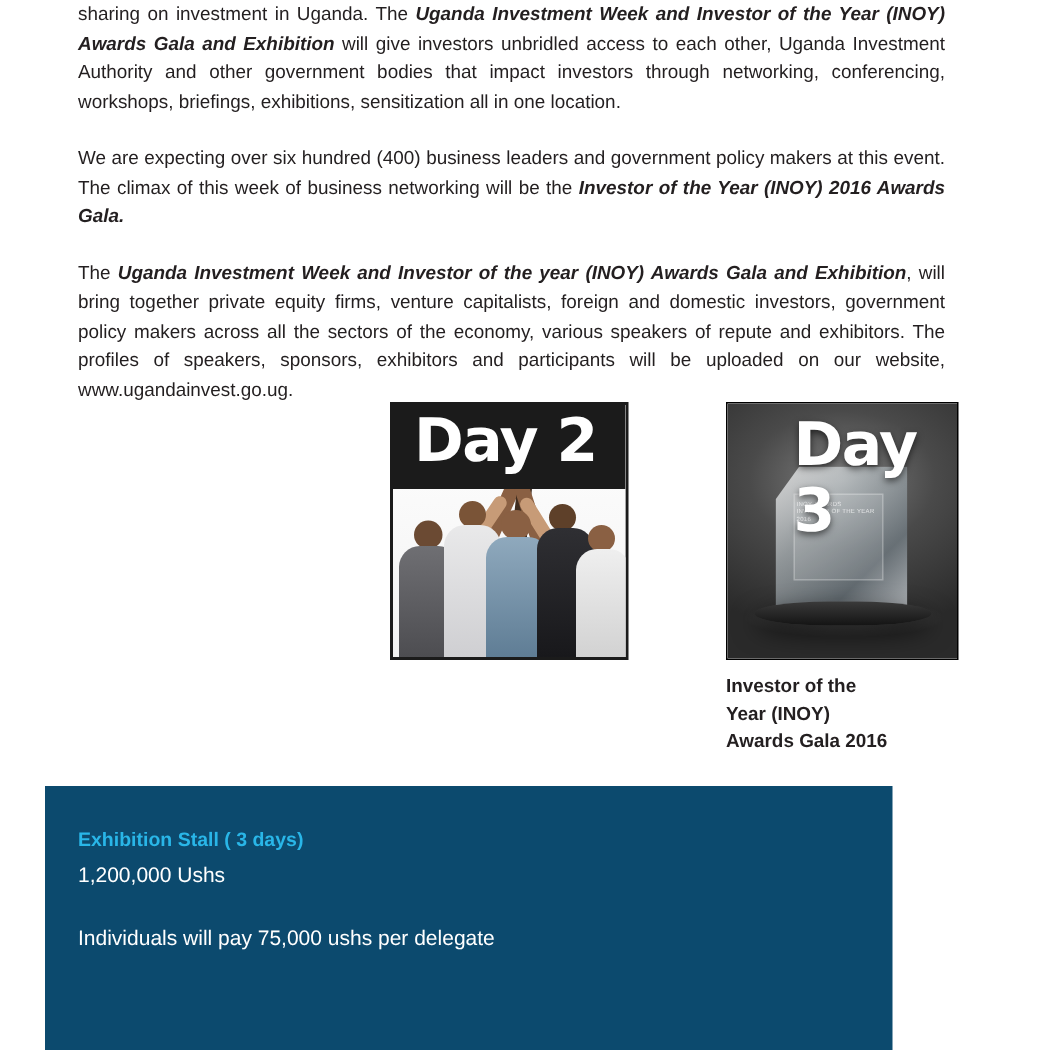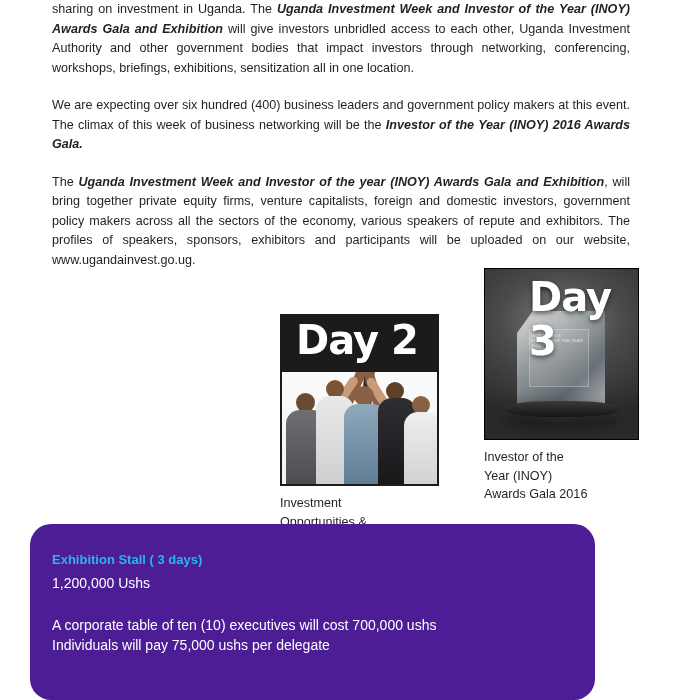--- a/index.html
+++ b/index.html
@@ -49,21 +49,21 @@
     top: 268px;
     width: 590px;
     height: 240px;
   }
   .card {
     position: absolute;
     top: 0;
     width: 155px;
   }
   .card-1 { left: 0px; width: 153px; }
-  .card-2 { left: 228px; width: 159px; margin-top: 46px; }
+  .card-2 { left: 208px; width: 159px; }
   .card-3 { left: 432px; width: 155px; }
 
   .thumb {
     position: relative;
     width: 100%;
     height: 172px;
     overflow: hidden;
     border: 1px solid #000;
     box-sizing: border-box;
   }
@@ -231,23 +231,22 @@
     color: #231f20;
   }
 
   
   .price-band {
     position: absolute;
     left: 30px;
     right: 0;
     top: 524px;
     bottom: 0;
-    background: #4c1d95;
-    color: #ffffff;
-    border-radius: 21px;
+    background: #0c4a6e;
+    color: #ffffff;
   }
   .price-inner {
     padding: 28px 0 0 22px;
   }
   .price-heading {
     color: #29b6e8;
     font-size: 13px;
     font-weight: bold;
     margin: 0 0 6px 0;
   }
@@ -300,50 +299,46 @@
 
           <div class="head" style="left:104px; bottom:84px; width:18px; height:18px; background:#5e4029;"></div>
           <div class="person" style="left:96px; width:38px; height:86px; background:linear-gradient(180deg,#2f2f33 0%, #18181b 100%);"></div>
 
           <div class="head" style="left:130px; bottom:70px; width:18px; height:18px; background:#8a6043;"></div>
           <div class="person" style="left:122px; width:36px; height:72px; background:linear-gradient(180deg,#efefef 0%, #d2d2d2 100%);"></div>
         </div>
         <div class="day-2-band"></div>
         <div class="day-label on-band">Day 2</div>
       </div>
-      <div class="caption" style="white-space: pre-line;">Investment
-Opportunities &amp;
-Networking Conference</div>
     </div>
 
     <div class="card card-3">
       <div class="thumb">
         <div class="ph3">
           <div class="award"></div>
           <div class="award-inner"></div>
           <div class="award-txt" style="white-space: pre-line;">INOY AWARDS
 INVESTOR OF THE YEAR
 2016</div>
           <div class="glow"></div>
           <div class="base"></div>
         </div>
         <div class="day-label dark-bg">Day 3</div>
       </div>
-      <div class="caption" style="white-space: pre-line;">Investor of the
+      <div class="caption" style="white-space: pre-line; font-weight: bold;">Investor of the
 Year (INOY)
 Awards Gala 2016</div>
     </div>
 
   </div>
 
   <div class="price-band">
     <div class="price-inner">
       <div class="price-heading">Exhibition Stall ( 3 days)</div>
       <p class="price-line">1,200,000 Ushs</p>
 
       <div class="gap"></div>
 
-      <p class="price-line">A corporate table of ten (10) executives will cost 700,000 ushs</p>
       <p class="price-line">Individuals will pay 75,000 ushs per delegate</p>
     </div>
   </div>
 
 </div>
 
 </body></html>

